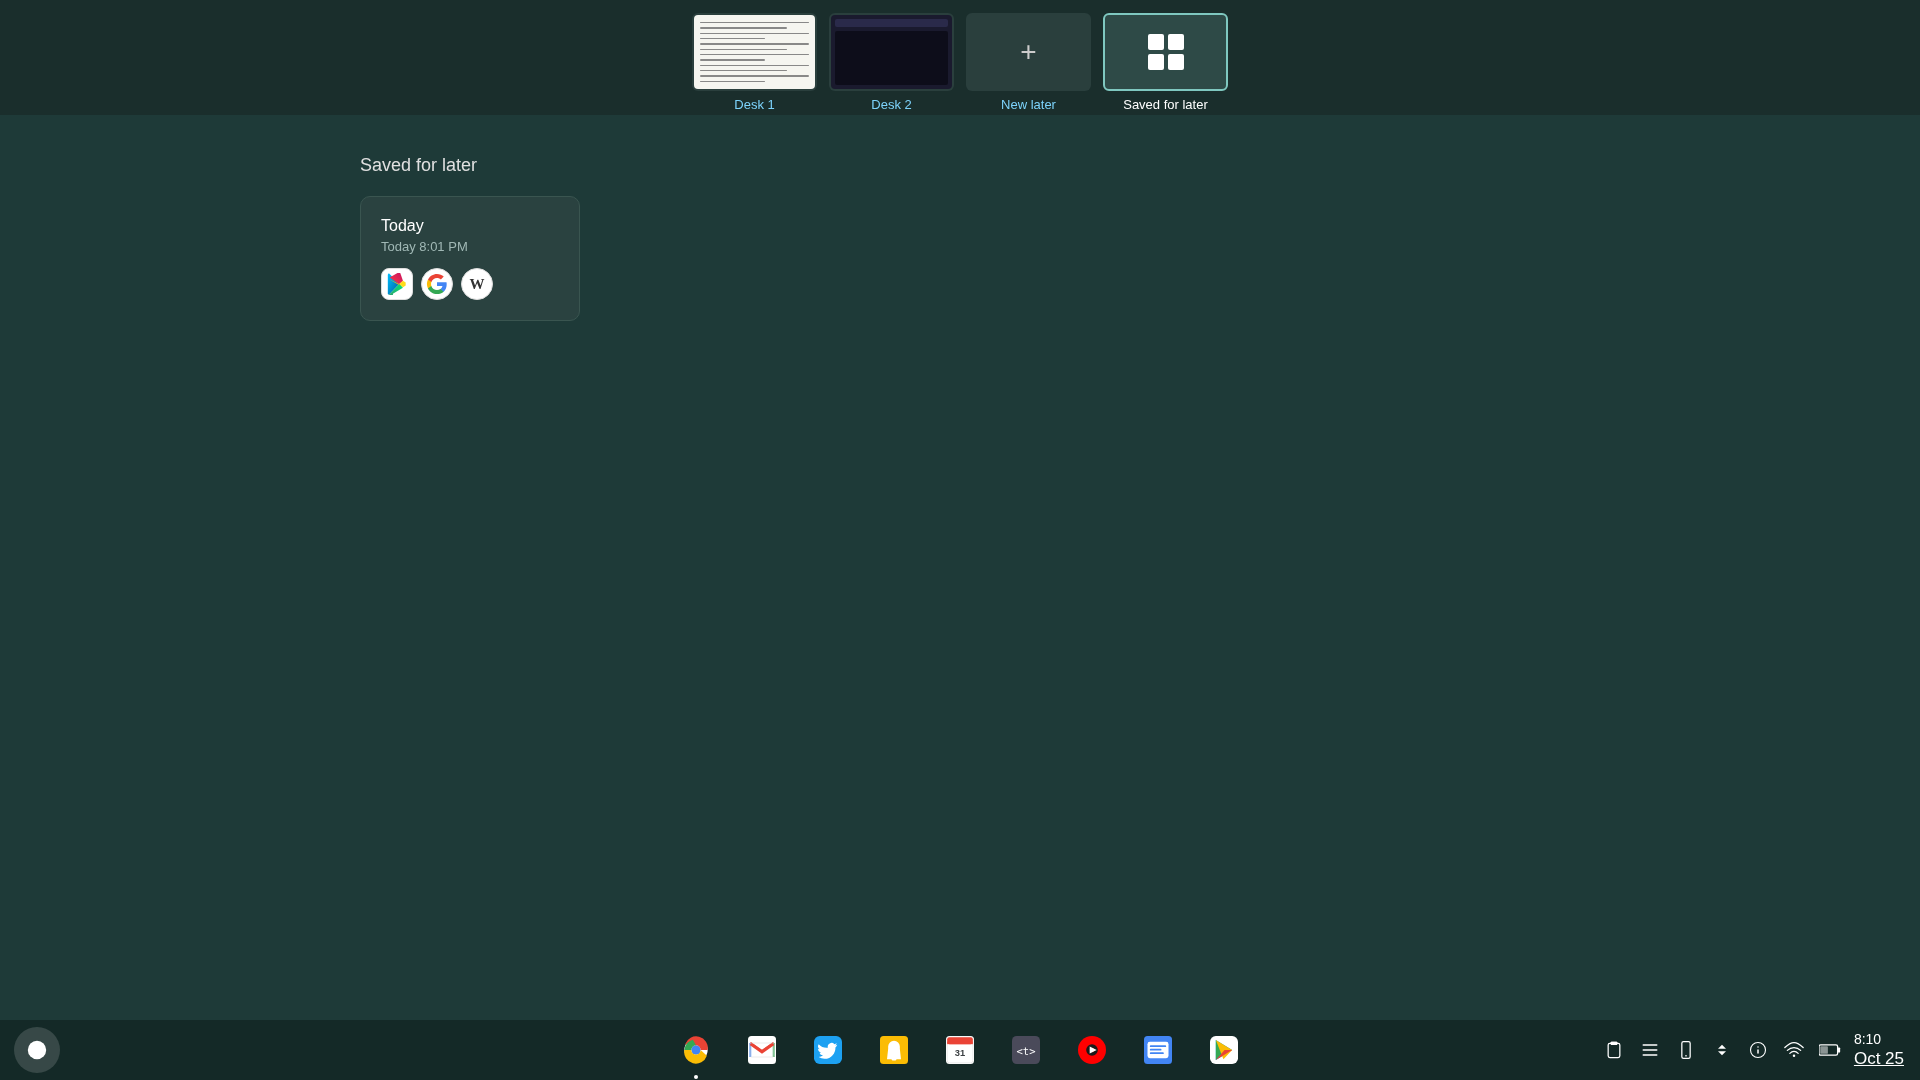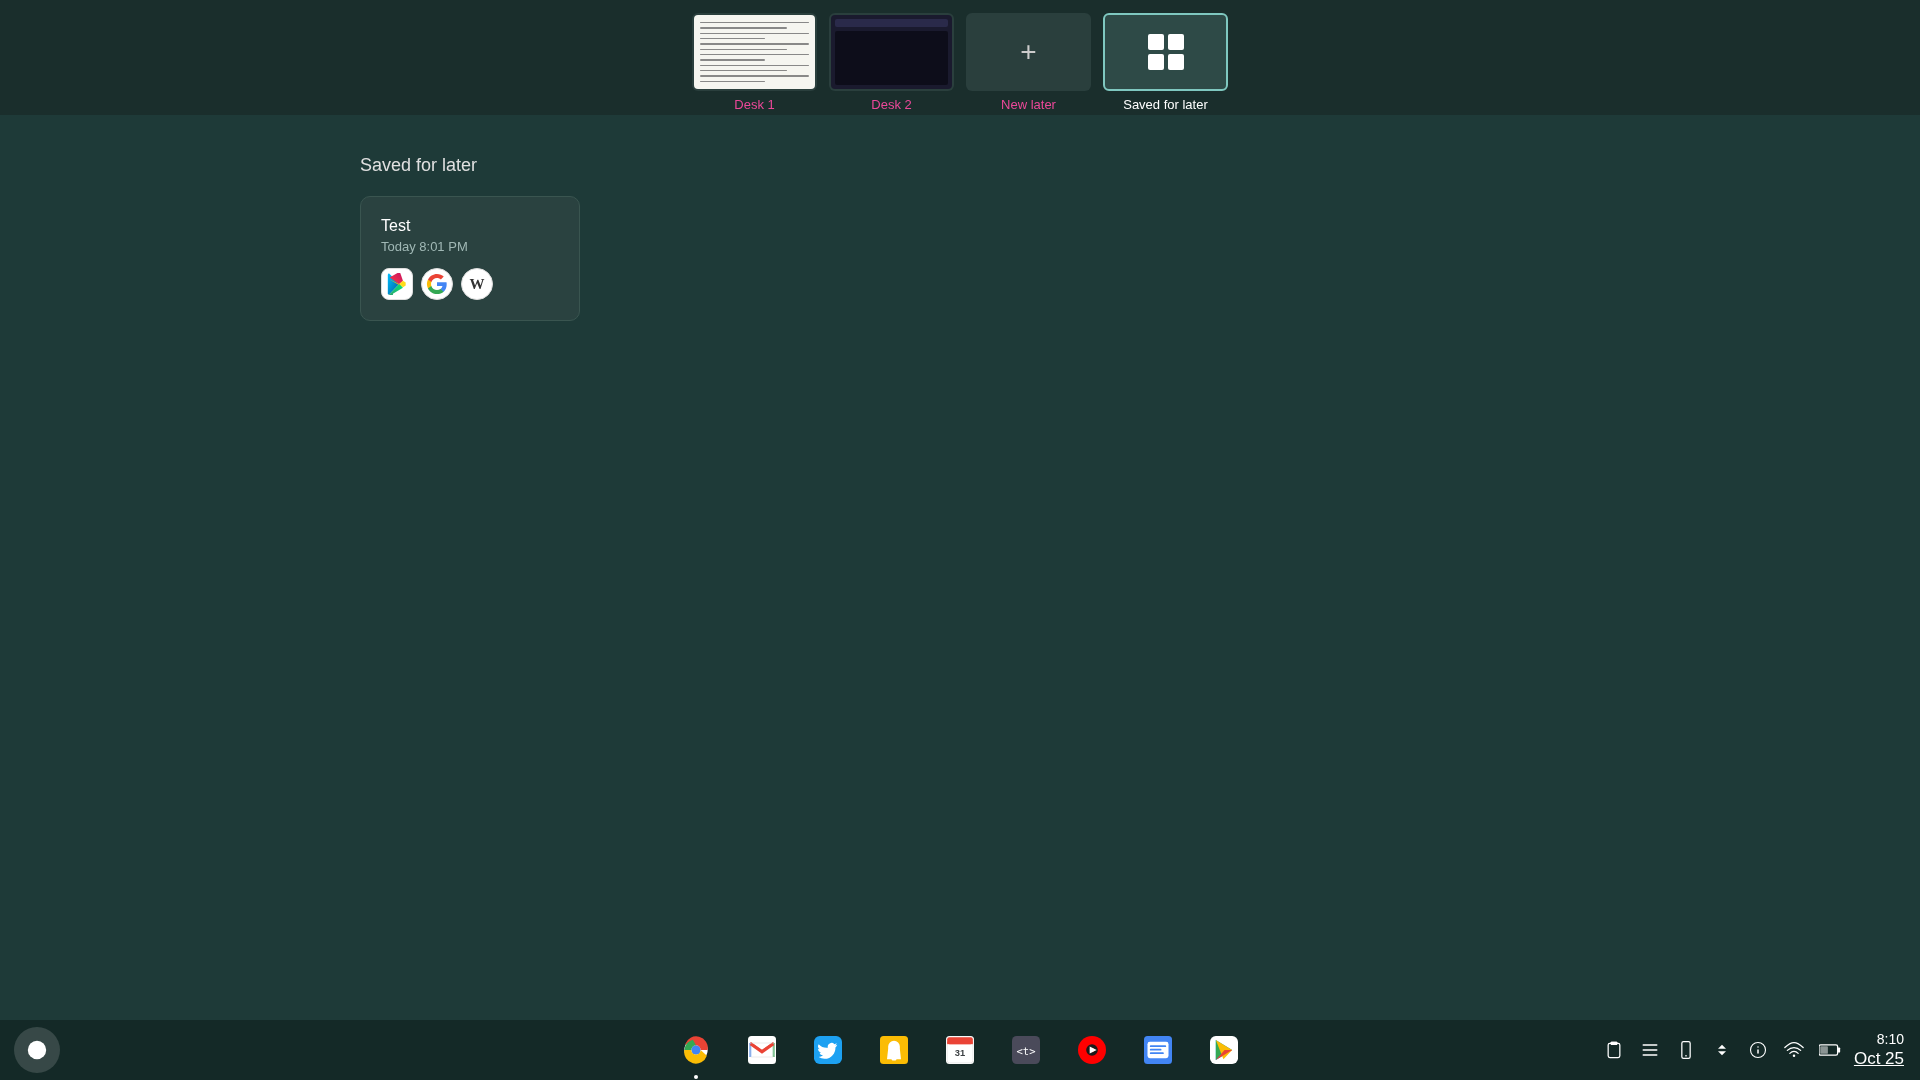--- a/index.html
+++ b/index.html
@@ -46,21 +46,21 @@
       align-items: center;
       justify-content: center;
     }
 
     .desk-thumbnail.active {
       border: 2px solid #7fc8c0;
       background: #2e4a47;
     }
 
     .desk-label {
-      color: #ec4899;
+      color: #7dd3fc;
       font-size: 13px;
     }
 
     .desk-thumbnail.active + .desk-label {
       color: #fff;
     }
 
     
     .desk1-preview {
       width: 100%;
@@ -271,21 +271,20 @@
       height: 24px;
       display: flex;
       align-items: center;
       justify-content: center;
       cursor: pointer;
     }
 
     .status-time {
       display: flex;
       flex-direction: column;
-      align-items: flex-end;
       line-height: 1.3;
       cursor: pointer;
     }
 
     .time-display {
       font-size: 14px;
       font-weight: 500;
     }
 
     .date-display {
@@ -386,21 +385,21 @@
     </div>
     <span class="desk-label">Saved for later</span>
   </div>
 
 </div>
 
 <div class="main-content">
   <h2 class="section-title">Saved for later</h2>
 
   <div class="saved-card">
-    <div class="card-title">Test</div>
+    <div class="card-title">Today</div>
     <div class="card-time">Today 8:01 PM</div>
     <div class="card-icons">
 
       <div class="app-icon play-icon play-store-icon">
         <svg viewBox="0 0 24 24" width="22" height="22">
           <defs>
             <linearGradient id="pg1" x1="0%" y1="0%" x2="100%" y2="100%">
               <stop offset="0%" style="stop-color:#00BFFF"></stop>
               <stop offset="100%" style="stop-color:#005F9E"></stop>
             </linearGradient>

